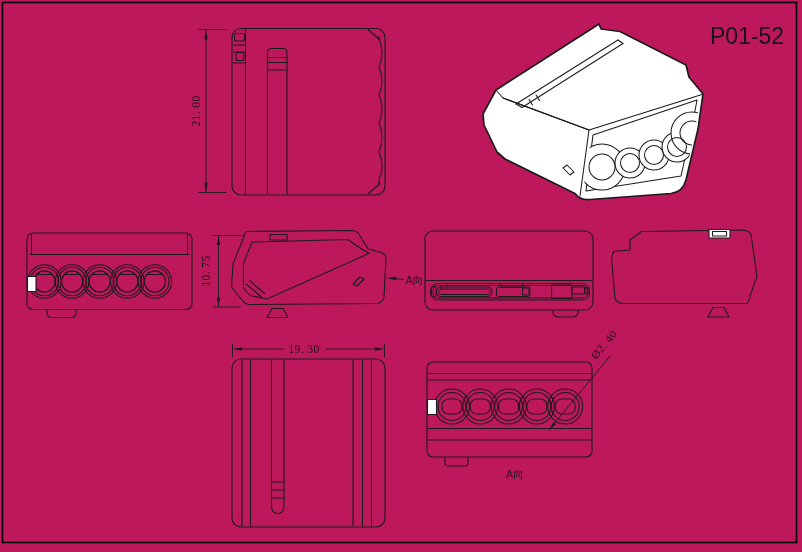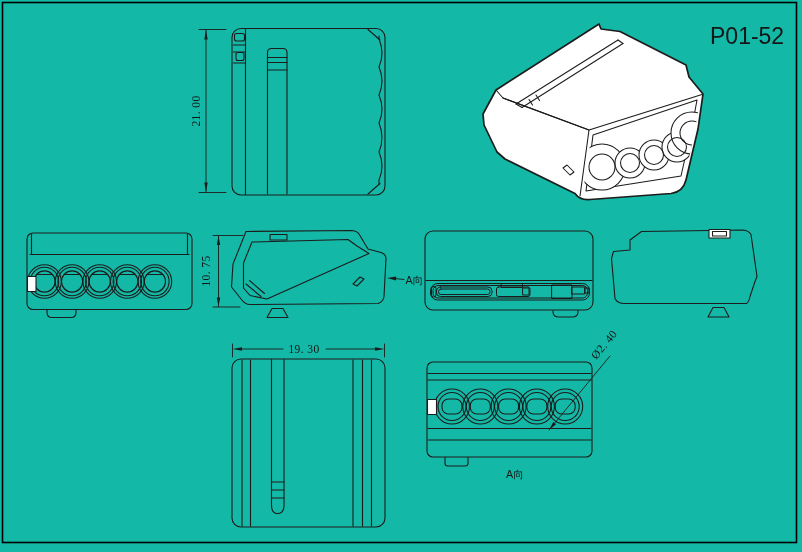--- a/index.html
+++ b/index.html
@@ -1,16 +1,16 @@
 <!DOCTYPE html>
 <html><head>
 <meta charset="utf-8">
 <style>
   html,body{margin:0;padding:0;background:#ffffff;}
-  .canvas{position:relative;width:802px;height:552px;background:#14b8a6;overflow:hidden;
+  .canvas{position:relative;width:802px;height:552px;background:#be185d;overflow:hidden;
           font-family:"Liberation Sans",sans-serif;}
   svg{display:block;}
   text{fill:#161616;}
   .dim-text{font-family:"Liberation Serif",serif;font-size:11.5px;letter-spacing:0.4px;}
   .part-no{font-family:"Liberation Sans",sans-serif;font-size:23px;}
   .dir-label{font-family:"DejaVu Sans",sans-serif;font-size:10.5px;}
 </style>
 </head>
 <body>
 

